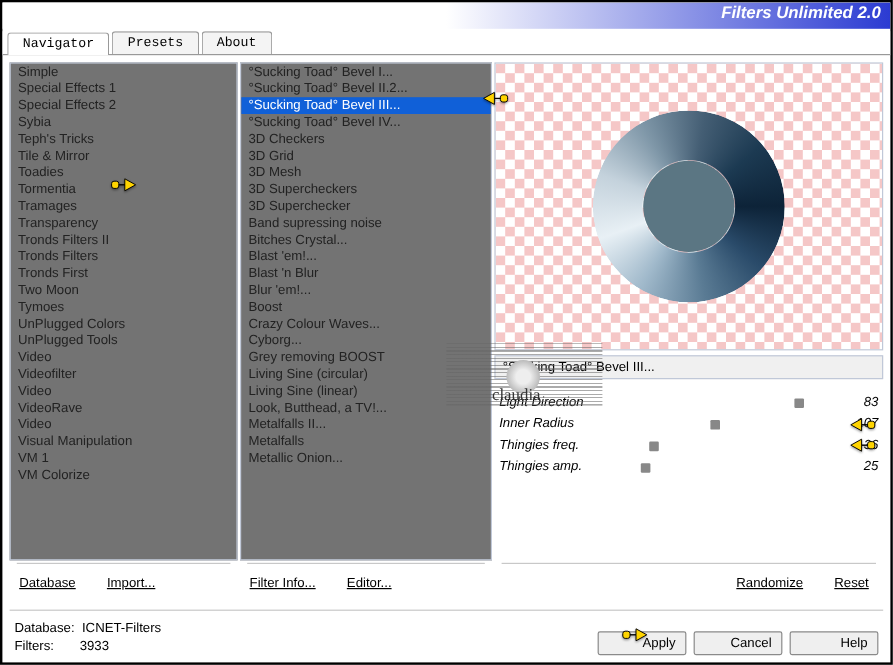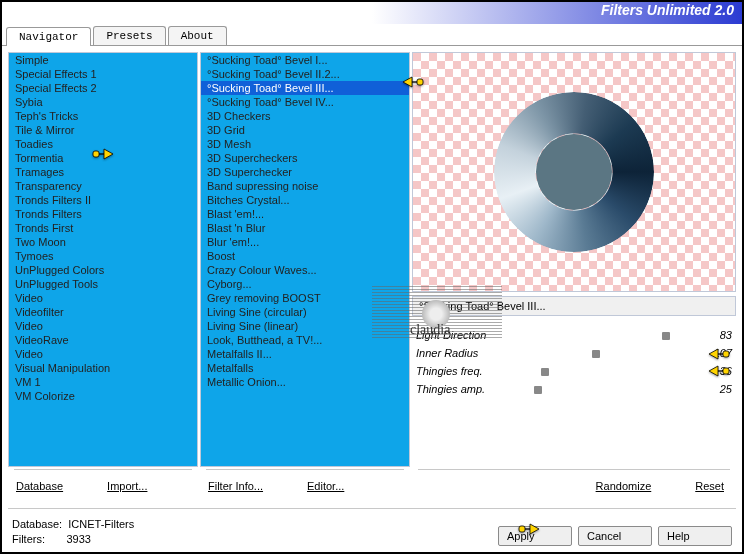--- a/index.html
+++ b/index.html
@@ -14,50 +14,50 @@
 .tab { padding: 3px 12px; font-size: 11px; border: 1px solid #999; border-bottom: none; border-radius: 3px 3px 0 0; margin-right: 2px; background: #f4f4f4; cursor: pointer; font-family: Liberation Mono, monospace; }
 .tab.active { background: #fff; position: relative; top: 1px; }
 
 .content { flex: 1; display: flex; padding: 6px; gap: 2px; min-height: 0; }
 
 .col { display: flex; flex-direction: column; min-height: 0; }
 .col.left { width: 190px; }
 .col.mid { width: 210px; }
 .col.right { flex: 1; }
 
-.listbox { flex: 1; border: 1px solid #c0c8d8; background: #0ea5e9; overflow-y: scroll; overflow-x: hidden; font-size: 11px; color: #222; }
+.listbox { flex: 1; border: 1px solid #c0c8d8; background: #737373; overflow-y: scroll; overflow-x: hidden; font-size: 11px; color: #222; }
 .listbox .item { padding: 1px 6px; white-space: nowrap; cursor: pointer; position: relative; }
 .listbox .item.selected { background: #1060d8; color: #fff; }
 
 .right-panel { flex: 1; display: flex; flex-direction: column; gap: 0; }
 .preview { height: 240px; border: 1px solid #c0c8d8; background: repeating-conic-gradient(#fff 0% 25%, #f5c7c7 0% 50%) 0 0/16px 16px; position: relative; display:flex; align-items:center; justify-content:center; }
 .donut { width: 160px; height: 160px; border-radius: 50%; background: conic-gradient(from 90deg, #0d2338, #2a4b6a, #5a7b94, #9fb8ca, #e8f0f5, #c4d2dc, #7f97a8, #445e74, #1c3a52, #0d2338); -webkit-mask: radial-gradient(circle, transparent 38px, #000 39px); mask: radial-gradient(circle, transparent 38px, #000 39px); }
 .donut-hole { position:absolute; width:76px; height:76px; background:#5b7683; border-radius:50%; }
 
 .filter-name-bar { background:#f0f0f0; border:1px solid #c0c8d8; padding:3px 6px; font-size:11px; margin-top:4px; }
 
 .sliders { margin-top: 10px; font-size: 11px; }
 .slider-row { display:flex; align-items:center; padding: 2px 4px; position:relative;font-style:italic; }
 .slider-label { width: 100px; }
 .slider-track { flex:1; position:relative; height:14px; }
 .slider-tick { position:absolute; top:4px; width:8px; height:8px; background:#888; border-radius:1px; }
 .slider-value { width: 34px; text-align: right; }
 
-.btn-row { display:flex; gap:18px; padding:4px 2px; }
+.btn-row { display:flex; gap:0; padding:4px 2px; }
 .btn-row.mid { justify-content:flex-start; }
 .btn-row.right { justify-content:flex-end; }
 .linklabel { font-size:11px; text-decoration: underline; cursor:pointer; padding: 4px 6px; margin-right: 14px; }
 
 hr.sep { border:none; border-top:1px solid #c8c8c8; margin: 2px 6px; }
 
 .footer { padding: 6px 10px; display:flex; align-items:flex-end; font-size:11px; }
 .footer-info { flex:1; }
 .footer-info div { line-height:1.3; }
 .footer-btns { display:flex; gap:6px; }
-.button { min-width:74px; text-align:left; padding:3px 8px; font-size:11px; border:1px solid #8a8a8a; background:#efefef; border-radius:2px; cursor:pointer; position:relative; }
+.button { min-width:74px; text-align:right; padding:3px 8px; font-size:11px; border:1px solid #8a8a8a; background:#efefef; border-radius:2px; cursor:pointer; position:relative; }
 
 .pointer { position:absolute; width:22px; height:16px; z-index:50; }
 .pointer svg { filter: drop-shadow(0 1px 1px rgba(0,0,0,0.4)); }
 
 .watermark { position:absolute; top:284px; left:370px; width:130px; height:52px; z-index:60; pointer-events:none; }
 .watermark .bars { position:absolute; inset:0; background: repeating-linear-gradient(#666 0 1px, transparent 1px 3px); opacity:0.55; }
 .watermark .globe { position:absolute; top:14px; left:50px; width:28px; height:28px; border-radius:50%; background: radial-gradient(#eee 30%, #bbb 70%, #888 100%); }
 .watermark .txt { position:absolute; top:36px; left:38px; font-family: cursive; font-size:14px; color:#333; }
 
 ::-webkit-scrollbar { width:16px; }

